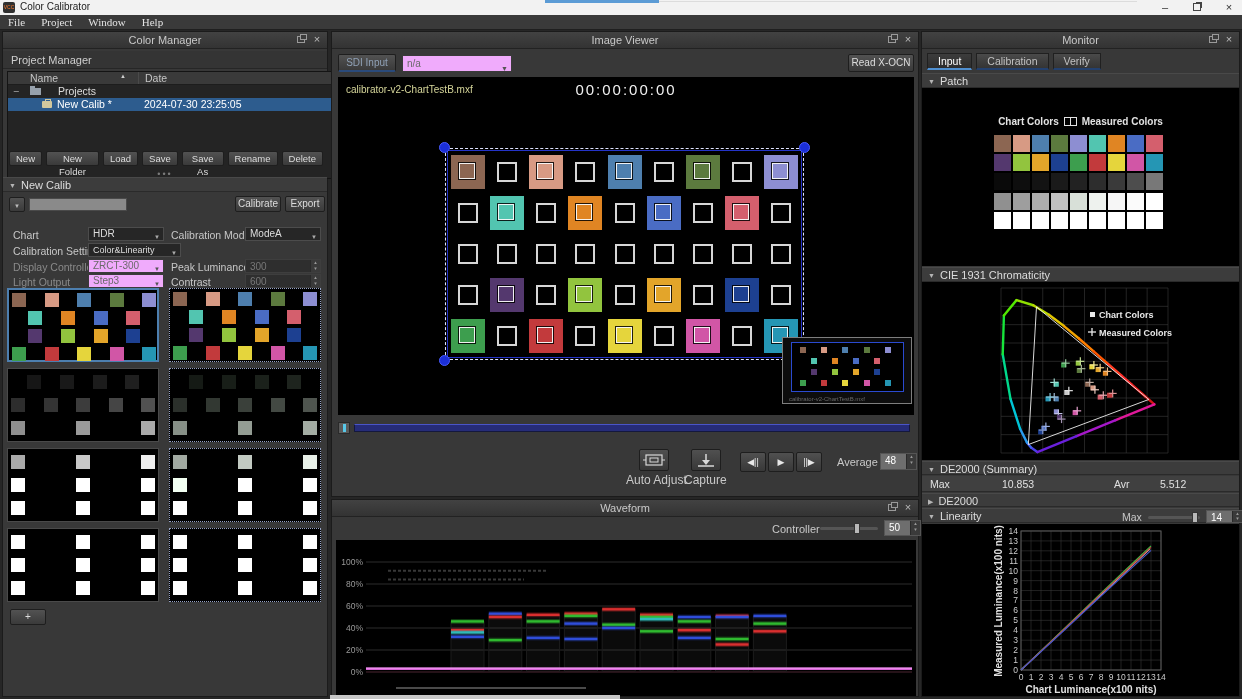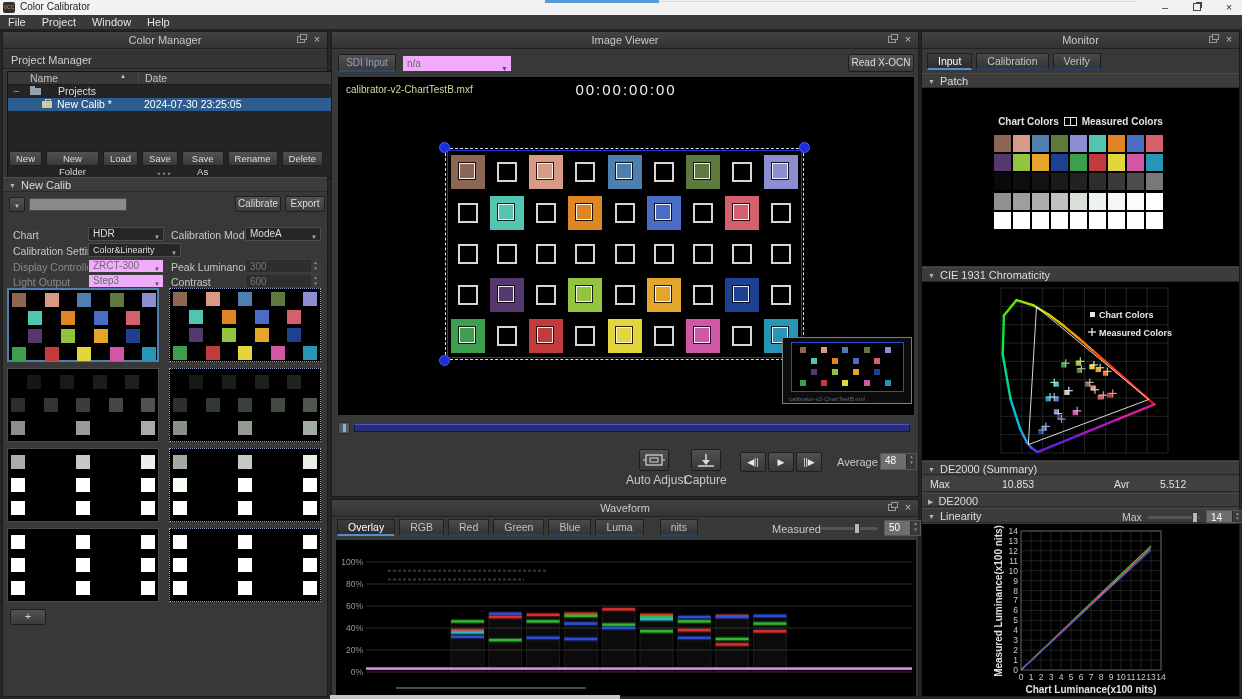--- a/index.html
+++ b/index.html
@@ -11,21 +11,21 @@
   .titlebar { position:absolute; left:0; top:0; width:1242px; height:15px; background:#f2f2f2; z-index:50; }
   .appicon { position:absolute; left:3px; top:2px; width:12px; height:11px; background:#303030; border-radius:2px; color:#ff7a2a; font-size:5px; text-align:center; line-height:11px; font-weight:bold; }
   .apptitle { position:absolute; left:20px; top:1px; font-size:10px; color:#222; }
   .topstrip { position:absolute; left:545px; top:0; width:114px; height:3px; background:#5b9bd5; }
   .topline  { position:absolute; left:659px; top:1px; width:478px; height:1px; background:#dcdcdc; }
   .wctl { position:absolute; top:0; width:26px; height:15px; text-align:center; font-size:11px; line-height:14px; color:#333; cursor:pointer; }
   .wmin{ left:1152px;} .wmax{left:1184px;} .wclose{left:1216px;}
   .maxbox { display:inline-block; width:8px; height:8px; border:1px solid #444; margin-top:3px; background:#f2f2f2; box-shadow:2px -2px 0 -1px #444; }
 
   .menubar { position:absolute; left:0; top:15px; width:1242px; height:15px; background:#3a3a3a; border-bottom:1px solid #1f1f1f; display:flex; align-items:center; z-index:40; }
-  .menu-item { font-size:11px; color:#e3e3e3; padding:0 8px; height:15px; line-height:15px; cursor:default; }
+  .menu-item { font-size:11px; color:#e3e3e3; padding:0 8px; height:15px; line-height:15px; cursor:default;font-family:Liberation Serif, serif; }
 
   
   .panel { position:absolute; background:#383838; border:1px solid #1b1b1b; }
   .phead { position:absolute; left:0; top:0; right:0; height:17px; background:linear-gradient(#424242,#333); border-bottom:1px solid #222; }
   .ptitle { position:absolute; left:0; right:0; top:2px; text-align:center; font-size:11px; color:#c9c9c9; }
   .picon-float { position:absolute; top:4px; width:8px; height:7px; border:1px solid #9a9a9a; }
   .picon-float::after { content:""; position:absolute; right:-3px; top:-3px; width:5px; height:4px; border:1px solid #9a9a9a; background:#3b3b3b; }
   .picon-close { position:absolute; top:1px; font-size:11px; color:#bbb; width:10px; text-align:center; cursor:pointer; }
 
   .btn { display:inline-block; background:linear-gradient(#525252,#3a3a3a); border:1px solid #1e1e1e; border-radius:2px; color:#ddd; font-size:10px; text-align:center; cursor:pointer; }
@@ -473,30 +473,21 @@
       </span>
     </div>
 </div>
 
 <div class="panel" id="panel-wf" style="left:331px;top:499px;width:588px;height:198px;">
   <div class="phead">
     <span class="ptitle">Waveform</span>
     <span class="picon-float" style="right:22px;"></span>
     <span class="picon-close" style="right:5px;">×</span>
   </div>
-  <div class="wf-tabs" id="wf-tabs">
-      <div class="tab active">Overlay</div>
-      <div class="tab">RGB</div>
-      <div class="tab">Red</div>
-      <div class="tab">Green</div>
-      <div class="tab">Blue</div>
-      <div class="tab">Luma</div>
-      <div class="tab" style="margin-left: 12px;">nits</div>
-    </div>
-  <span class="ctrl-label" style="left:440px;top:23px;font-size:11px;">Measured</span>
+  <span class="ctrl-label" style="left:440px;top:23px;font-size:11px;">Controller</span>
   <div class="slider" style="left:488px;top:27px;width:58px;">
       <span class="knob" style="left:34px;"></span>
     </div>
   <div class="spin lit" style="left:552px;top:20px;width:30px;height:16px;">
       <span class="v" style="color:#fff;">50</span>
       <span class="arr">
         <i>▲</i>
         <i>▼</i>
       </span>
     </div>

